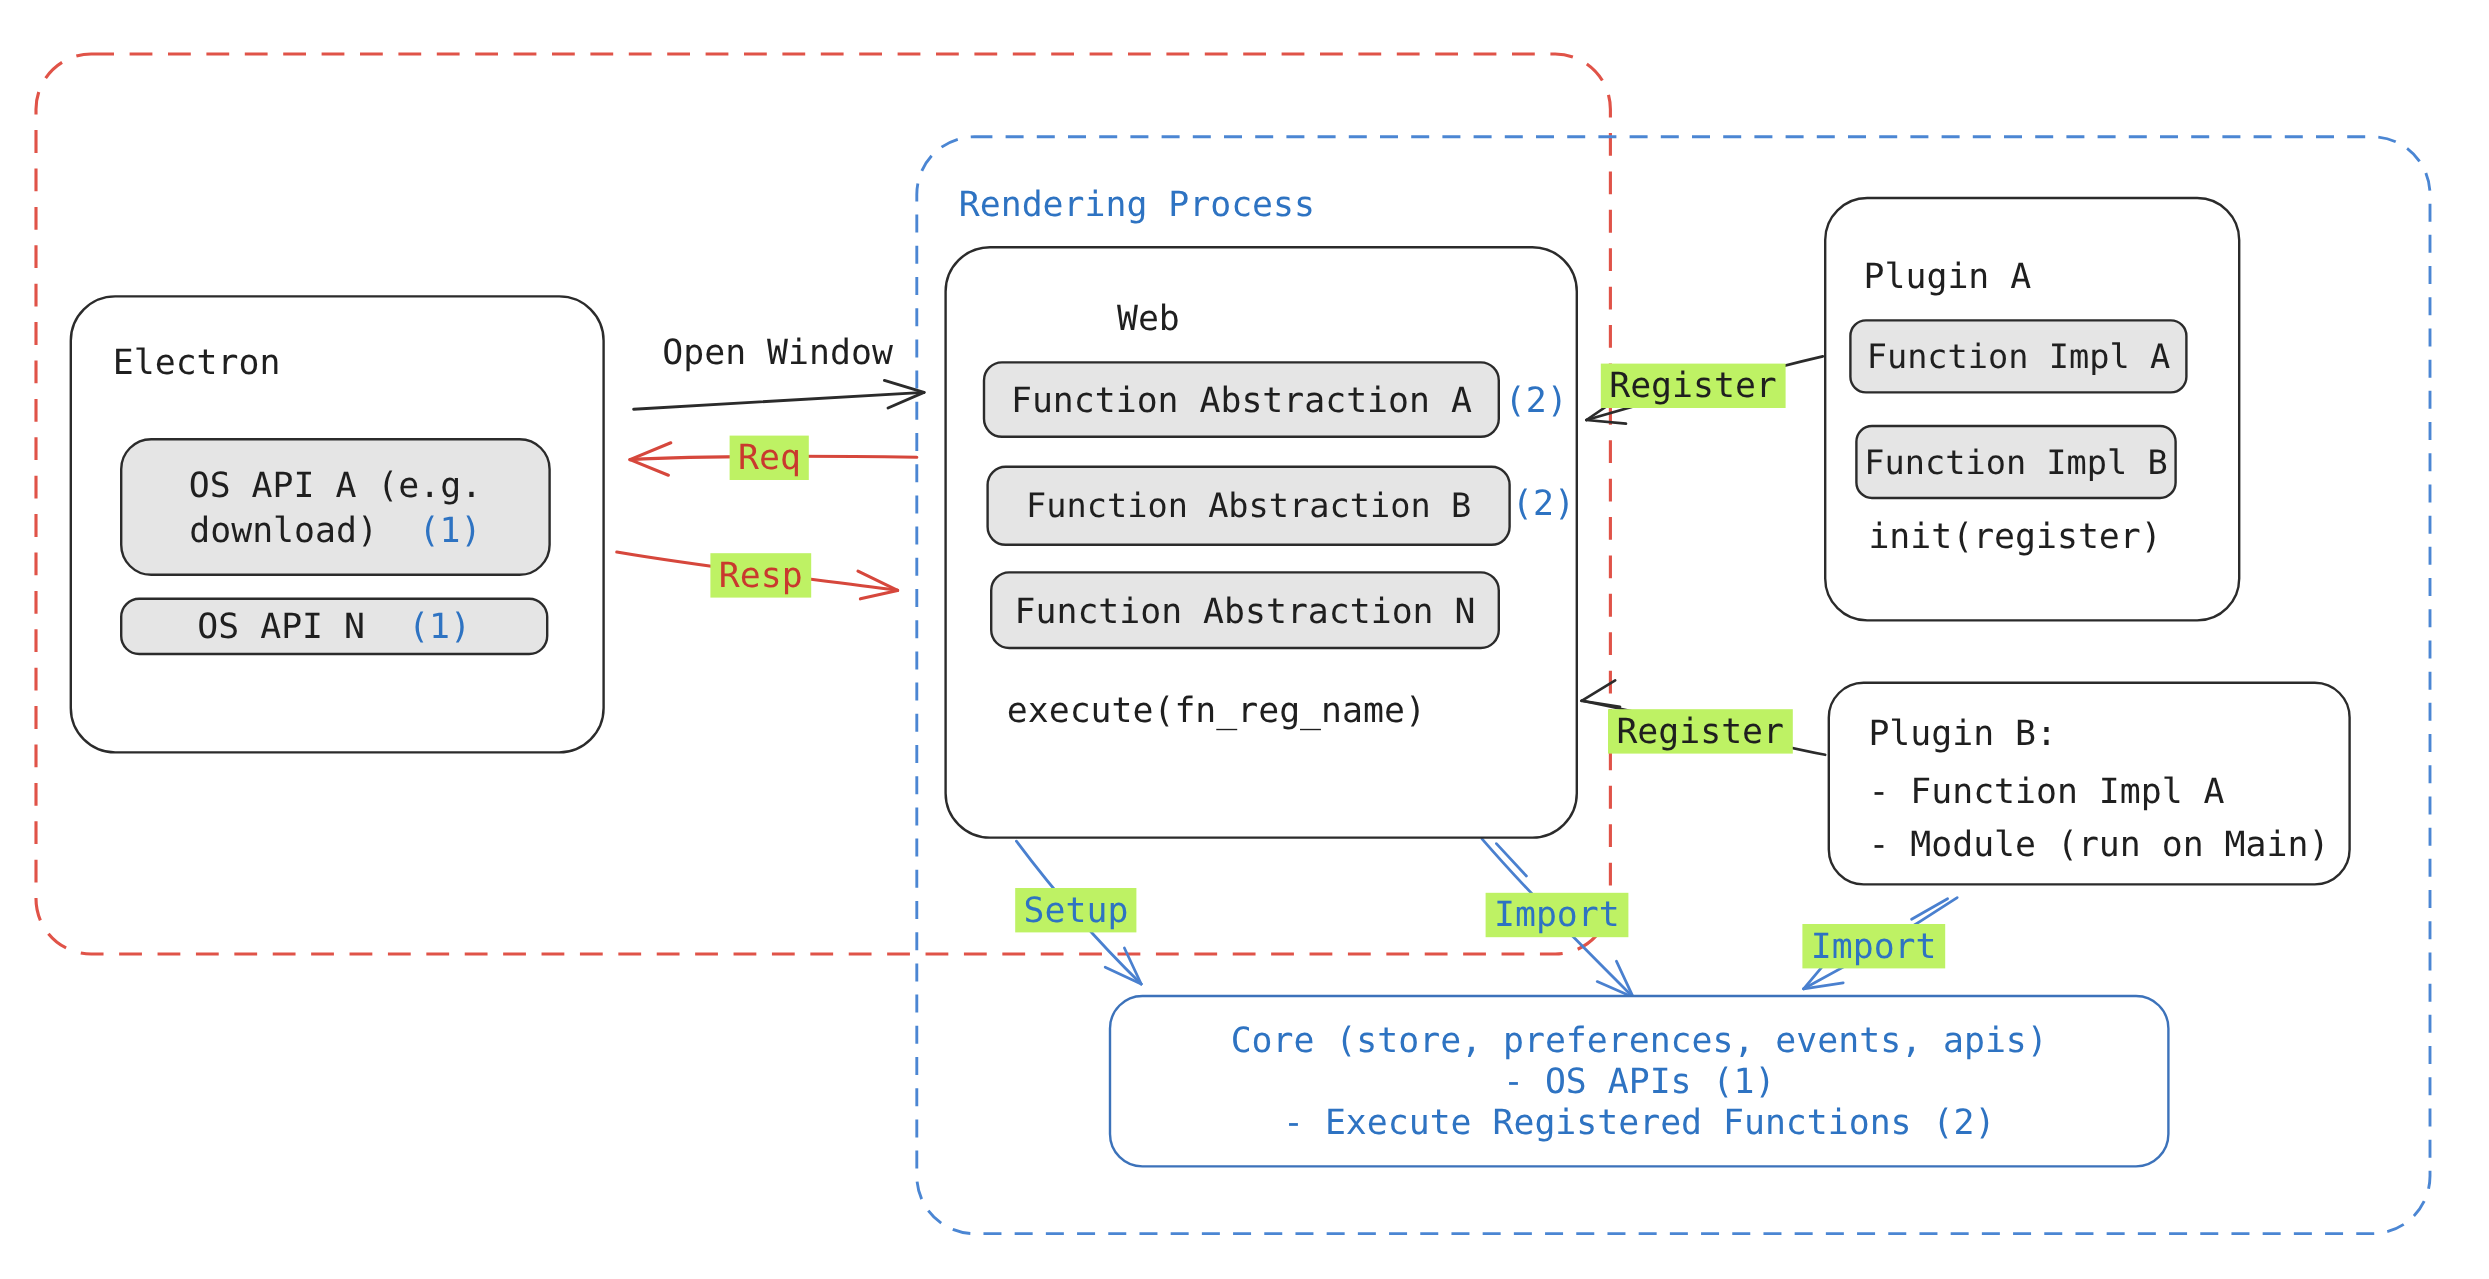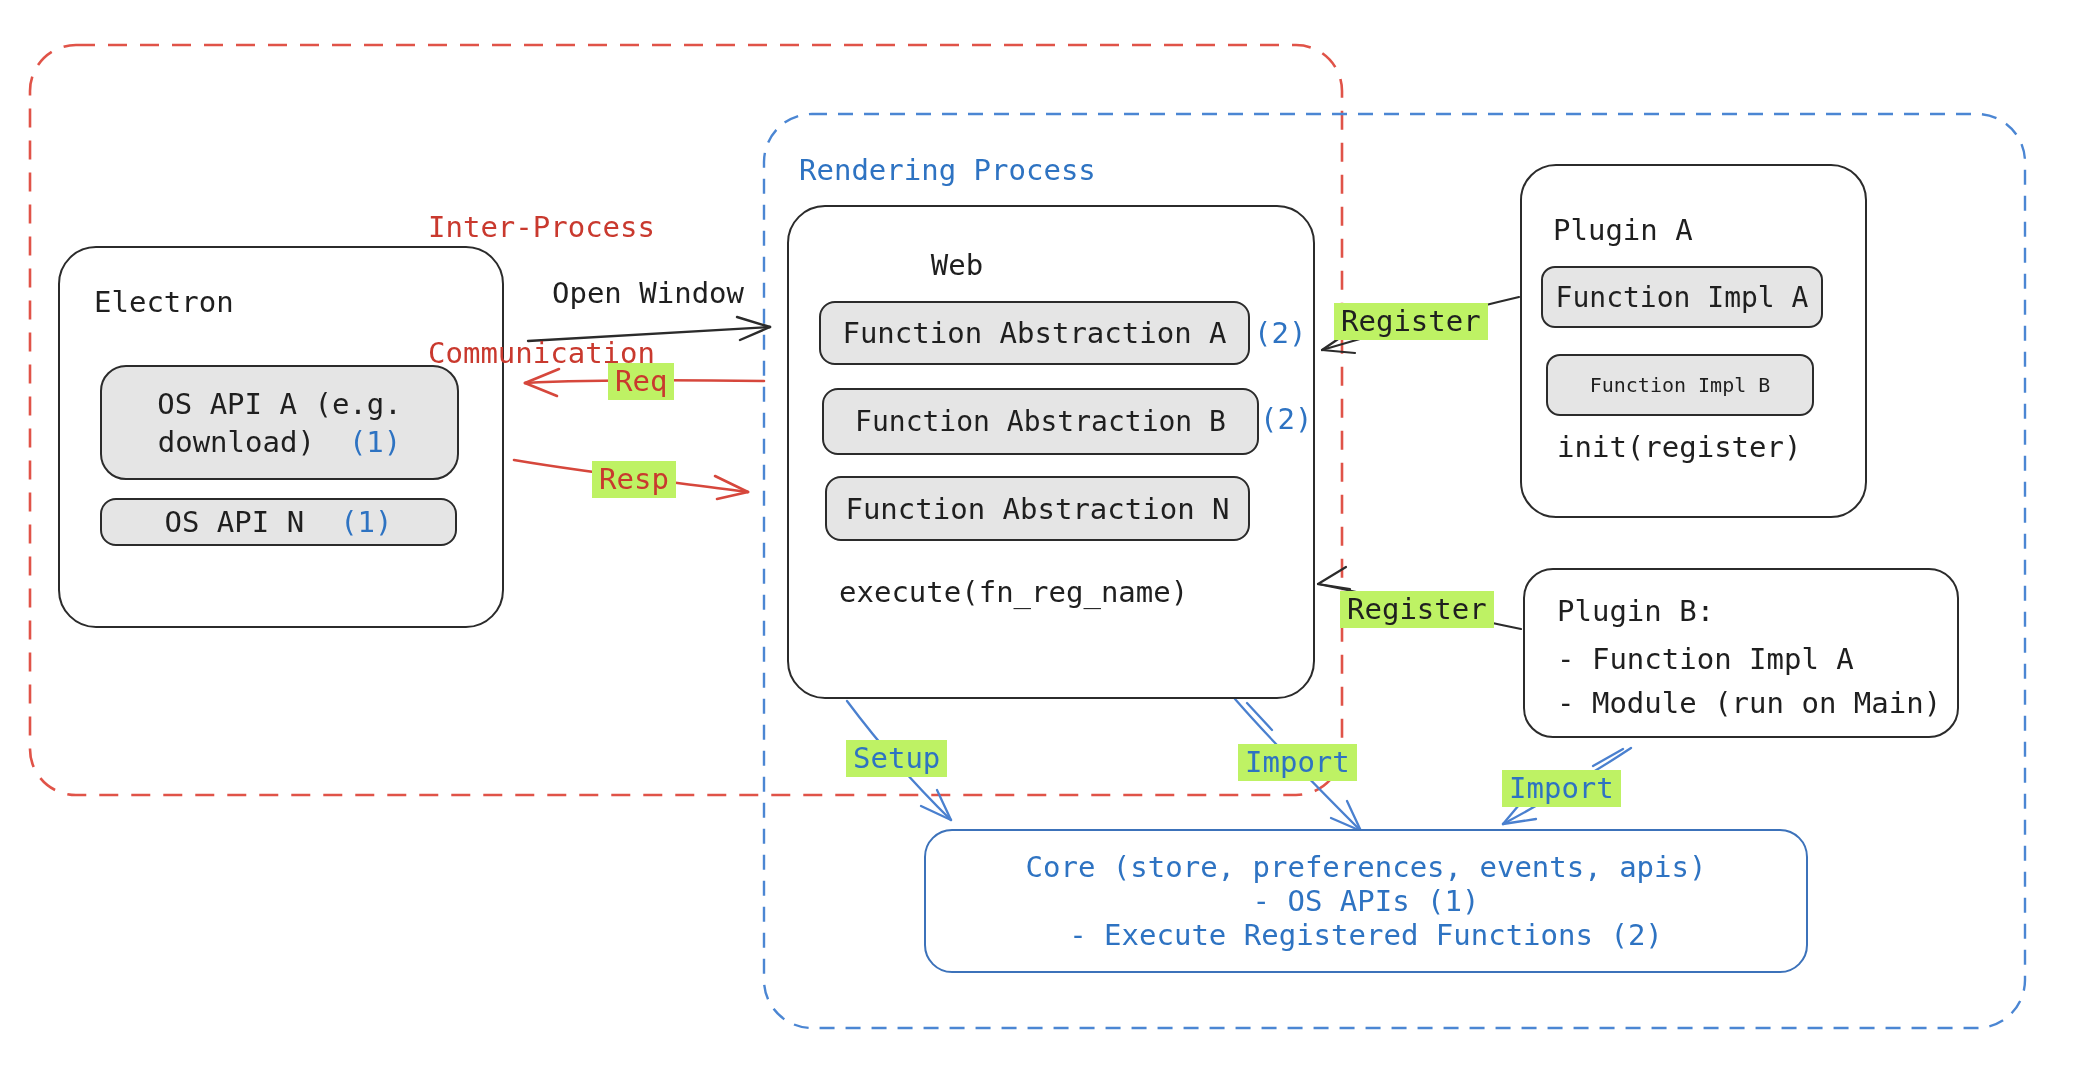--- a/index.html
+++ b/index.html
@@ -76,24 +76,20 @@
     </g>
 
     <g stroke="#4a80cf" stroke-width="2.3" fill="none" stroke-linecap="round">
       <path d="M1631 748 C 1590 775, 1548 800 1503 824"></path>
       <path d="M1593 766 L1623 749"></path>
       <path d="M1503 824 L1524 799"></path>
       <path d="M1503 824 L1536 819"></path>
     </g>
   </svg>
 
-  <div class="lbl red" style="left:428px;top:122px;line-height:42px;">
-    <div>Inter-Process</div>
-    <div>Communication</div>
-  </div>
 
   <div class="lbl blue" style="left:799px;top:153px;">Rendering Process</div>
 
   <div class="box" style="left:58px;top:246px;width:446px;height:382px;border-radius:38px;"></div>
   <div class="lbl" style="left:94px;top:285px;">Electron</div>
 
   <div class="inner center" style="left:100px;top:365px;width:359px;height:115px;border-radius:26px;">
     <div style="font-size:29px;line-height:38px;">
       <div>OS API A (e.g.</div>
       <div>
@@ -124,21 +120,21 @@
   <div class="inner center" style="left:825px;top:476px;width:425px;height:65px;border-radius:16px;font-size:29px;">Function Abstraction N</div>
 
   <div class="lbl" style="left:839px;top:575px;">execute(fn_reg_name)</div>
 
   <div class="lbl onln" style="left:1334px;top:303px;">Register</div>
   <div class="lbl onln" style="left:1340px;top:591px;">Register</div>
 
   <div class="box" style="left:1520px;top:164px;width:347px;height:354px;border-radius:36px;"></div>
   <div class="lbl" style="left:1553px;top:213px;">Plugin A</div>
   <div class="inner center" style="left:1541px;top:266px;width:282px;height:62px;border-radius:14px;font-size:28px;">Function Impl A</div>
-  <div class="inner center" style="left:1546px;top:354px;width:268px;height:62px;border-radius:14px;font-size:20px;">Function Impl B</div>
+  <div class="inner center" style="left:1546px;top:354px;width:268px;height:62px;border-radius:14px;font-size:28px;">Function Impl B</div>
   <div class="lbl" style="left:1557px;top:430px;">init(register)</div>
 
   <div class="box" style="left:1523px;top:568px;width:436px;height:170px;border-radius:30px;"></div>
   <div class="lbl" style="left:1557px;top:594px;">Plugin B:</div>
   <div class="lbl" style="left:1557px;top:642px;">- Function Impl A</div>
   <div class="lbl" style="left:1557px;top:686px;">- Module (run on Main)</div>
 
   <div class="lbl blue onln" style="left:846px;top:740px;">Setup</div>
   <div class="lbl blue onln" style="left:1238px;top:744px;">Import</div>
   <div class="lbl blue onln" style="left:1502px;top:770px;">Import</div>

